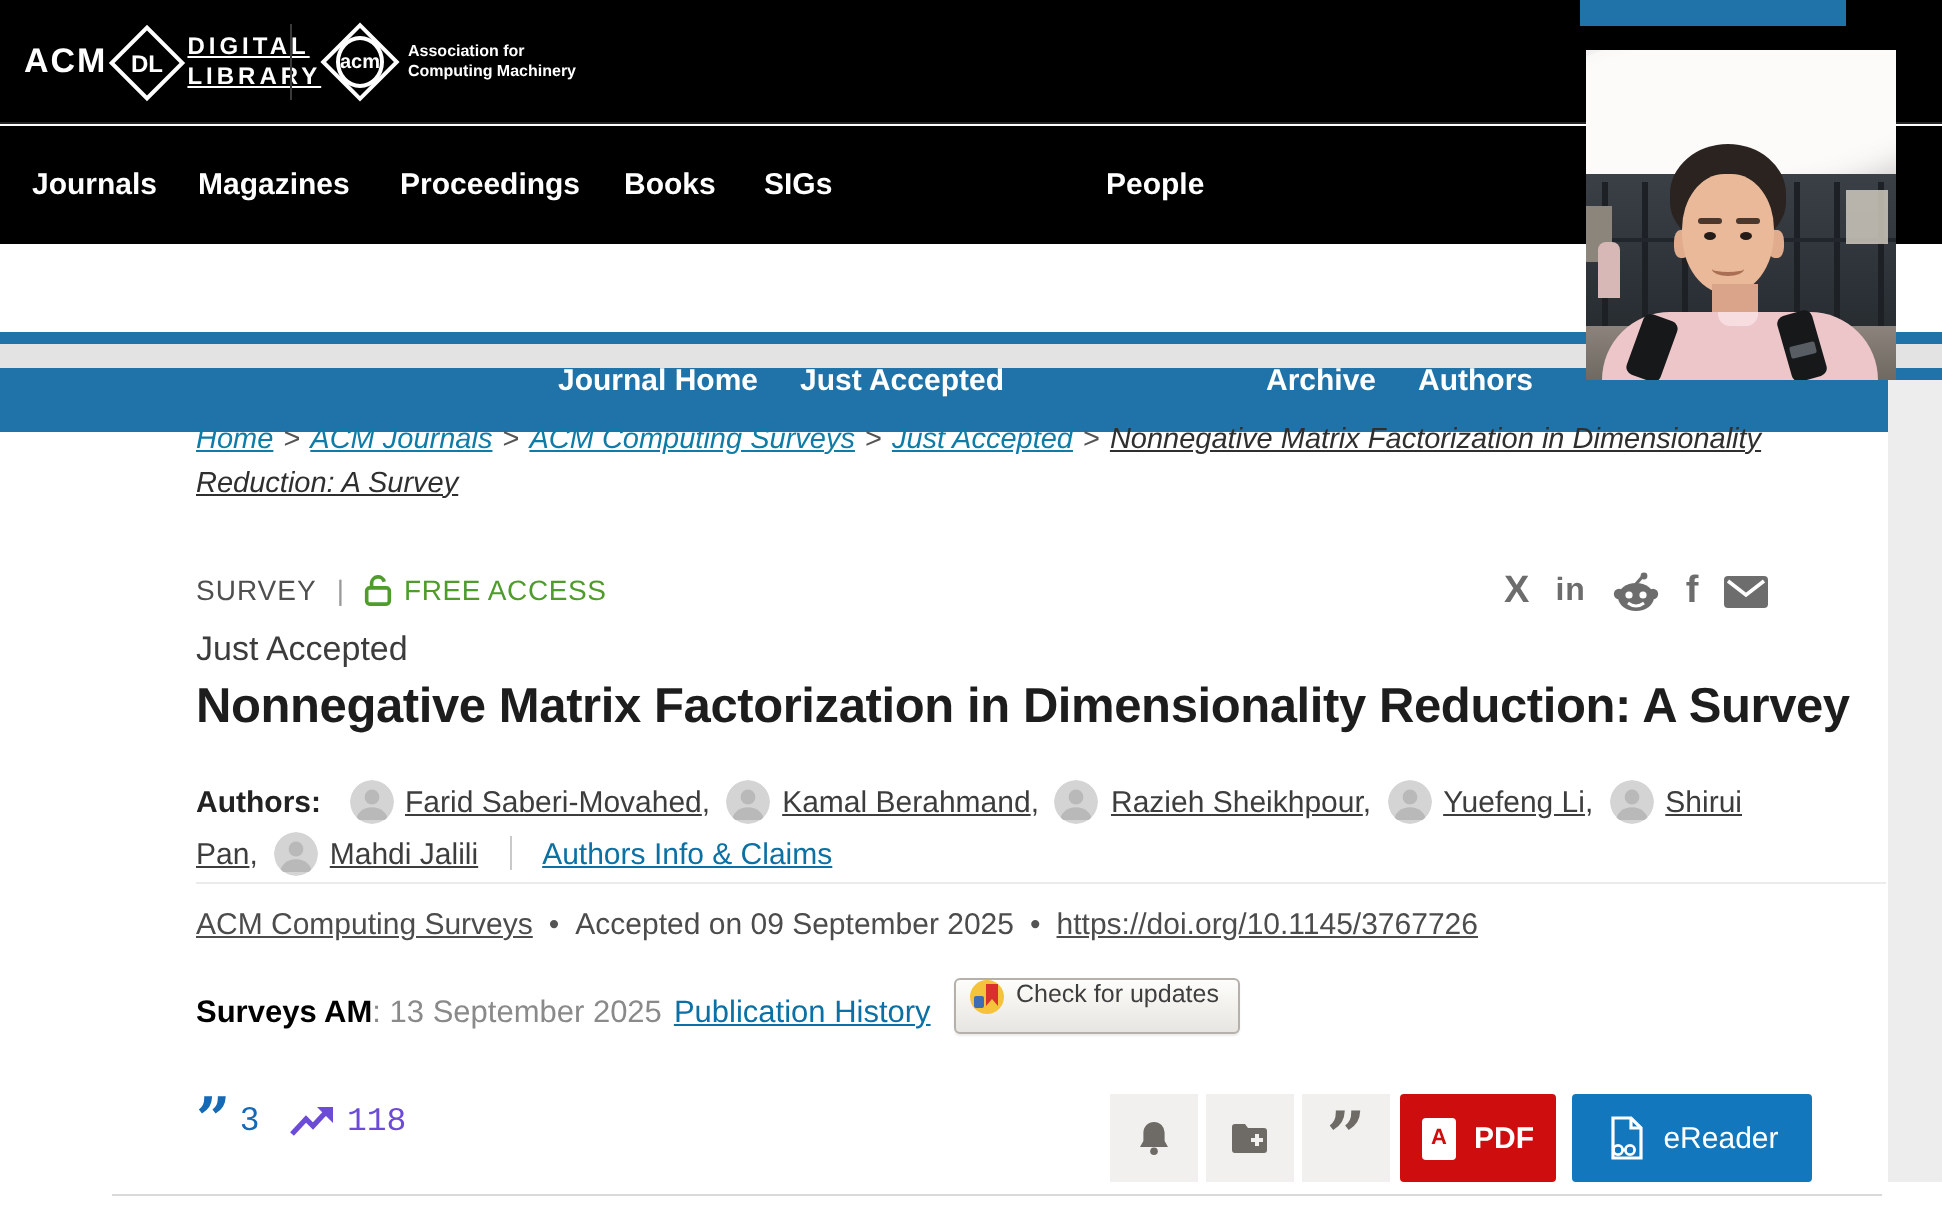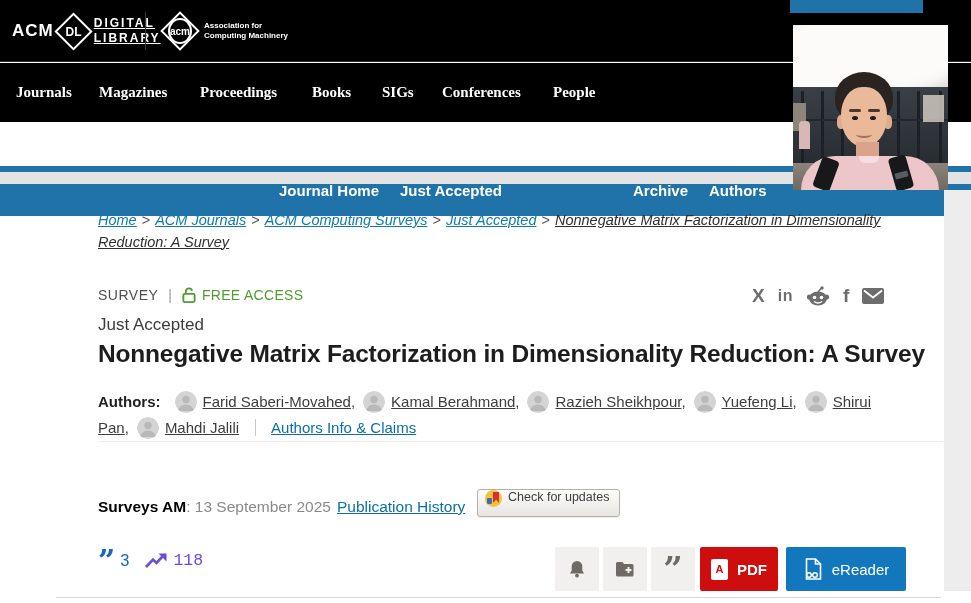--- a/index.html
+++ b/index.html
@@ -18,21 +18,21 @@
   .dl-lines { font-size:12px; font-weight:bold; letter-spacing:2px; line-height:15px;text-decoration:underline; }
   .logo-divider { left:145px; top:12px; width:1px; height:38px; background:#3a3a3a; }
   .assoc-logo { left:160px; top:11px; display:flex; align-items:center; color:#fff; }
   .assoc-diamond { width:28px; height:28px; border:2px solid #fff; transform:rotate(45deg); margin:6px 10px 6px 6px;
                    display:flex; align-items:center; justify-content:center; }
   .assoc-circle { width:26px; height:26px; border:2px solid #fff; border-radius:50%; transform:rotate(-45deg);
                   display:flex; align-items:center; justify-content:center; font-size:10px; font-weight:bold; }
   .assoc-text { font-size:8px; font-weight:bold; line-height:10px; }
 
   
-  .mainnav { left:0; top:63px; width:971px; height:59px; background:#000;font-family:Liberation Serif, serif; }
+  .mainnav { left:0; top:63px; width:971px; height:59px; background:#000; }
   .nav-item { position:absolute; top:0; height:59px; line-height:59px; color:#fff; font-size:15px; font-weight:bold; cursor:pointer; }
 
   
   .subnav { left:0; top:122px; width:971px; height:50px; background:#1f73a8;margin-top:44px; }
   .sn-item { position:absolute; top:0; height:50px; line-height:50px; color:#fff; font-size:15px; font-weight:600; cursor:pointer; }
   .graystrip { left:0; top:172px; width:971px; height:12px; background:#e3e3e3; }
   .rightstrip { left:944px; top:190px; width:27px; height:401px; background:#ededed; }
   .topblue { left:790px; top:0; width:133px; height:13px; background:#1f73a8; }
 
   
@@ -155,21 +155,20 @@
       </span>
     </div>
   </div>
 
   <div class="abs mainnav">
     <span class="nav-item" style="left:16px">Journals</span>
     <span class="nav-item" style="left:99px">Magazines</span>
     <span class="nav-item" style="left:200px">Proceedings</span>
     <span class="nav-item" style="left:312px">Books</span>
     <span class="nav-item" style="left:382px">SIGs</span>
-    <span class="nav-item" style="left:442px">Conferences</span>
     <span class="nav-item" style="left:553px">People</span>
   </div>
 
   <div class="abs subnav">
     <span class="sn-item" style="left:279px">Journal Home</span>
     <span class="sn-item" style="left:400px">Just Accepted</span>
     <span class="sn-item" style="left:633px">Archive</span>
     <span class="sn-item" style="left:709px">Authors</span>
     <svg class="abs" style="left:763px; top:143px" width="13" height="9">
       <polyline points="2,2 6.5,6.5 11,2" fill="none" stroke="#fff" stroke-width="2"></polyline>
@@ -241,20 +240,23 @@
           <circle cx="11" cy="8.5" r="3.7" fill="#b9b9b9"></circle>
           <path d="M3.2 20 a7.8 6.4 0 0 1 15.6 0z" fill="#b9b9b9"></path>
         </svg></span><a class="a-name">Shirui Pan</a><span>,</span><span class="avatar"><svg width="22" height="22" viewBox="0 0 22 22">
           <circle cx="11" cy="11" r="11" fill="#d4d4d4"></circle>
           <circle cx="11" cy="8.5" r="3.7" fill="#b9b9b9"></circle>
           <path d="M3.2 20 a7.8 6.4 0 0 1 15.6 0z" fill="#b9b9b9"></path>
         </svg></span><a class="a-name">Mahdi Jalili</a><span></span><span class="a-divider"></span><a class="a-info">Authors Info &amp; Claims</a>
   </div>
   <div class="abs authors-line"></div>
 
+  <div class="abs pubrow">
+    <a class="pub-link">ACM Computing Surveys</a><span class="pub-bullet">•</span><span>Accepted on 09 September 2025</span><span class="pub-bullet">•</span><a class="pub-link">https://doi.org/10.1145/3767726</a>
+  </div>
 
   <div class="abs onlinerow">
     <span class="oa-label">Surveys AM</span><span>: 13 September 2025</span><a class="oa-link">Publication History</a>
   </div>
   <div class="abs check-btn">
     <span class="cfu-icon">
         <span class="cfu-mark"></span>
         <span class="cfu-blue"></span>
       </span>
     <span>Check for updates</span>

